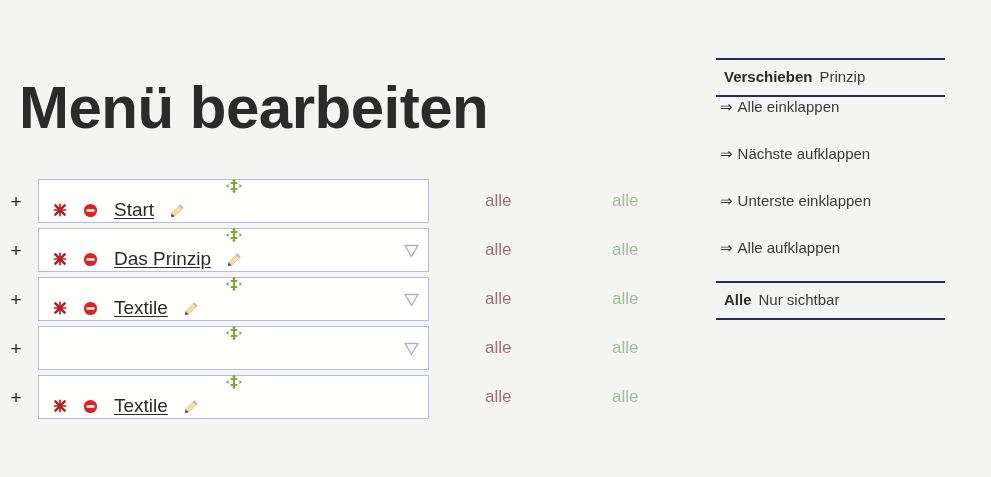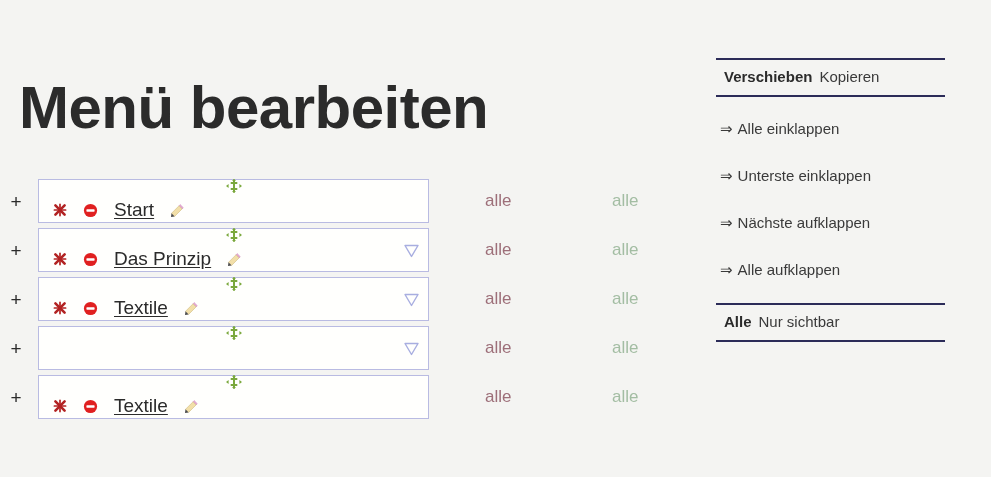--- a/index.html
+++ b/index.html
@@ -167,21 +167,20 @@
     color: #2b2b2b;
     cursor: pointer;
   }
   .tab-idle {
     font-weight: normal;
     color: #3a3a3a;
     margin-left: 7px;
     cursor: pointer;
   }
   .panel-actions {
-    margin-top: 22px;
   }
   .panel-action {
     display: block;
     padding-left: 4px;
     margin-bottom: 27px;
     font-size: 15px;
     line-height: 20px;
     color: #3a3a3a;
     white-space: nowrap;
     cursor: pointer;
@@ -351,28 +350,28 @@
       </div>
       <div class="col-perm col-perm-a">alle</div>
       <div class="col-perm col-perm-b">alle</div>
     </div>
   </div>
 
 <div class="side-panel">
 
   <div class="panel-group">
     <div class="panel-group-inner">
-      <span class="tab-active">Verschieben</span><span class="tab-idle">Kopieren</span>
+      <span class="tab-active">Verschieben</span><span class="tab-idle">Prinzip</span>
     </div>
   </div>
 
   <div class="panel-actions" id="panel-actions">
       <a class="panel-action"><span class="arrow">⇒</span><span>Alle einklappen</span></a>
+      <a class="panel-action"><span class="arrow">⇒</span><span>Nächste aufklappen</span></a>
       <a class="panel-action"><span class="arrow">⇒</span><span>Unterste einklappen</span></a>
-      <a class="panel-action"><span class="arrow">⇒</span><span>Nächste aufklappen</span></a>
       <a class="panel-action"><span class="arrow">⇒</span><span>Alle aufklappen</span></a>
     </div>
 
   <div class="panel-group panel-group-bottom">
     <div class="panel-group-inner">
       <span class="tab-active">Alle</span><span class="tab-idle">Nur sichtbar</span>
     </div>
   </div>
 
 </div>

